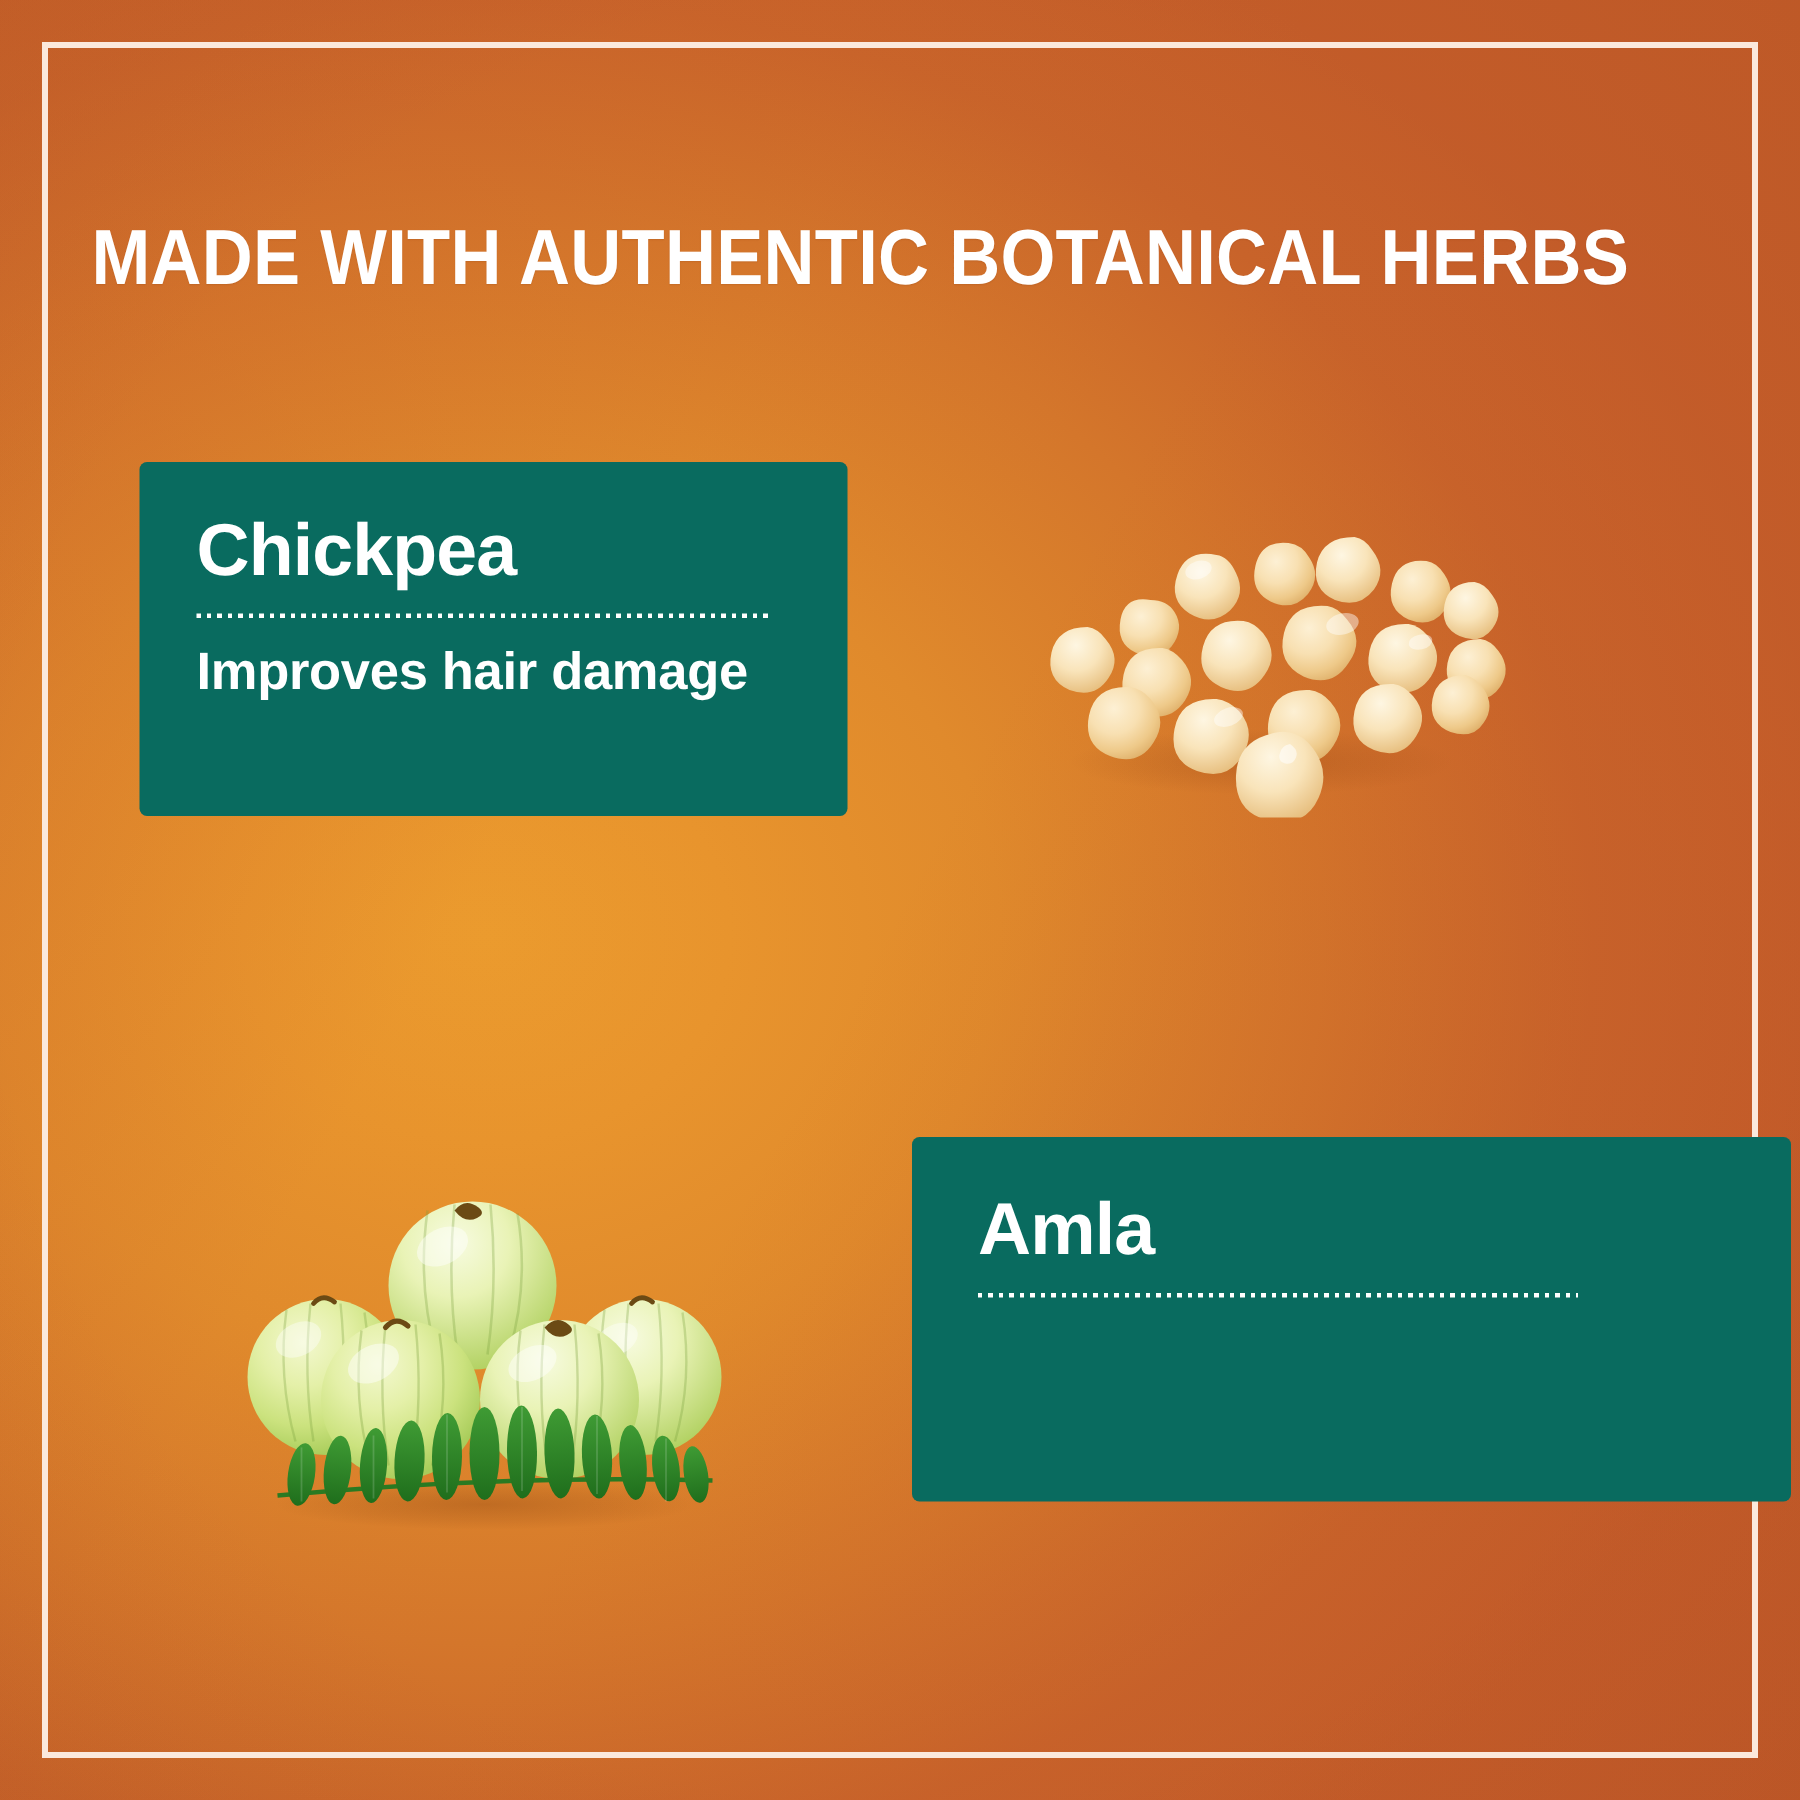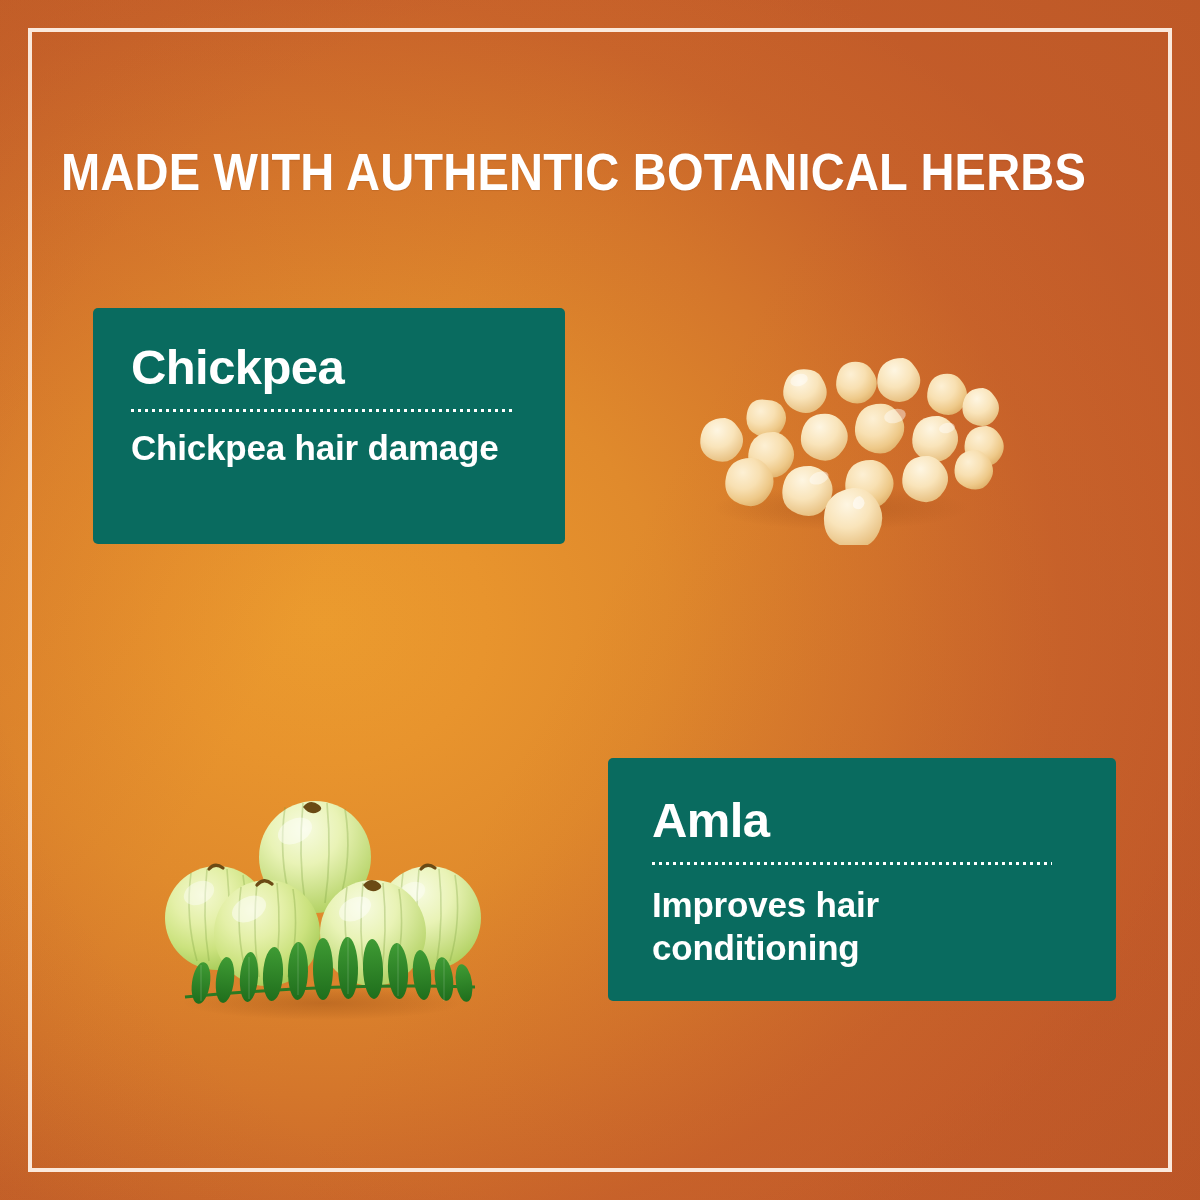--- a/index.html
+++ b/index.html
@@ -89,21 +89,21 @@
   .card--chickpea {
     left: 93px;
     top: 308px;
     width: 472px;
     height: 236px;
     padding: 30px 34px 0 38px;
   }
   .card--amla {
     left: 608px;
     top: 758px;
-    width: 508px;
+    width: 586px;
     height: 243px;
     padding: 33px 34px 0 44px;
   }
 
   .card-title {
     color: #ffffff;
     font-weight: 700;
     letter-spacing: -0.6px;
     margin: 0;
   }
@@ -158,21 +158,21 @@
   <div class="bg-overlay"></div>
   <div class="bg-vignette"></div>
 
   <div class="frame"></div>
 
   <div class="headline">MADE WITH AUTHENTIC BOTANICAL HERBS</div>
 
   <div class="card card--chickpea">
     <div class="card-title">Chickpea</div>
     <div class="card-divider"></div>
-    <div class="card-desc">Chickpea hair damage</div>
+    <div class="card-desc">Improves hair damage</div>
   </div>
 
   <div class="photo photo--chickpea">
     <svg viewBox="0 0 360 245" xmlns="http://www.w3.org/2000/svg" aria-hidden="true">
       <defs>
         <radialGradient id="cp" cx="36%" cy="30%" r="76%">
           <stop offset="0%" stop-color="#fdf0d4"></stop>
           <stop offset="46%" stop-color="#f8e0b2"></stop>
           <stop offset="78%" stop-color="#eec989"></stop>
           <stop offset="100%" stop-color="#dfb06a"></stop>
@@ -343,16 +343,15 @@
             <path d="M255 159 v52"></path>
             <path d="M301 174 v42"></path>
         </g>
       </g>
     </svg>
   </div>
 
   <div class="card card--amla">
     <div class="card-title">Amla</div>
     <div class="card-divider"></div>
-    <div class="card-desc">Improves hair conditioning</div>
   </div>
 
 </div>
 
 </body></html>

